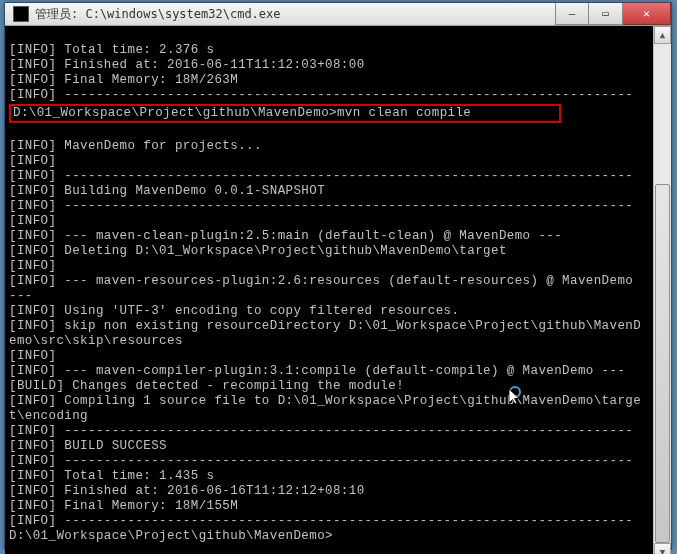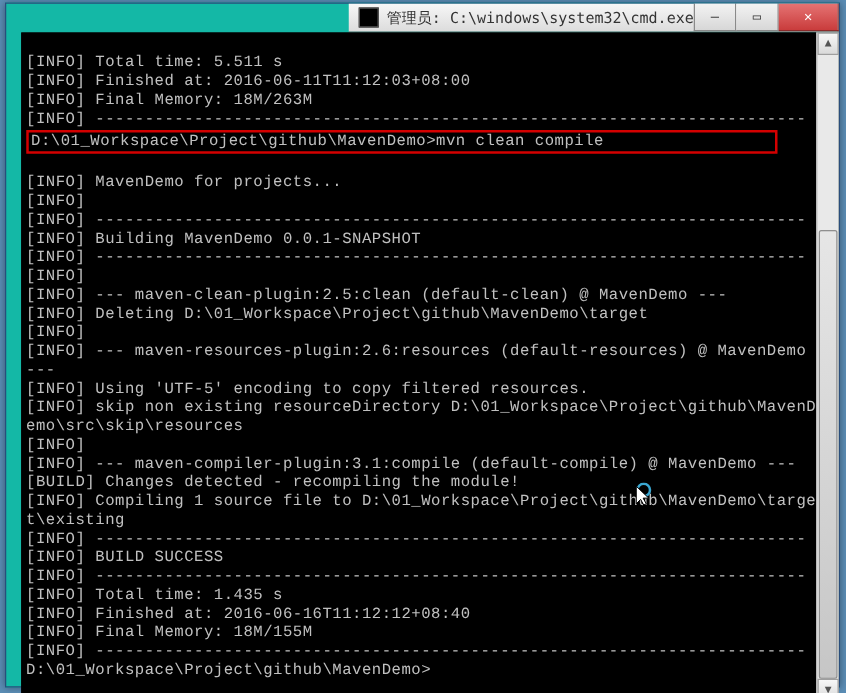--- a/index.html
+++ b/index.html
@@ -1,20 +1,20 @@
 <!DOCTYPE html>
 <html><head>
 <meta charset="utf-8">
 <style>
   * { margin: 0; padding: 0; box-sizing: border-box; }
   html, body { width: 677px; height: 554px; overflow: hidden; font-family: "SimSun", "Consolas", monospace; background: #5b8db5; }
   .window {
     position: absolute; left: 4px; top: 2px; width: 668px; height: 548px;
     border: 1px solid #2a4e7c; box-shadow: 0 0 6px rgba(0,0,0,0.4);
-    display: flex; flex-direction: column; background: #14b8a6; align-items: flex-end;
+    display: flex; flex-direction: column; background: #6d28d9;
   }
   .titlebar {
     height: 30px; background: linear-gradient(to bottom, #f7f7f7, #dcdcdc);
     display: flex; align-items: center; border-bottom: 1px solid #9a9a9a;
     font-size: 12px; color: #333; user-select: none;
   }
   .titlebar .icon { width: 16px; height: 16px; margin: 0 6px 0 8px; background: #000; display: inline-block; border: 1px solid #555;}
   .titlebar .title { flex: 1; white-space: nowrap; overflow: hidden; }
   .winbtns { display: flex; height: 100%; }
   .winbtn {
@@ -32,21 +32,21 @@
     font-size: 12.5px; line-height: 15px; padding: 2px 0 2px 4px; white-space: pre; overflow: hidden;
     letter-spacing: 0.4px;
   }
   .terminal .line { white-space: pre; }
   .terminal .cmdline { white-space: nowrap; }
   .terminal .boxed {
     border: 2px solid #d40000;
     display: block;
     margin: 1px 4px 1px 0;
     padding: 0 2px;
-    width: 601px;
+    width: 552px;
   }
   .scrollbar {
     width: 18px; background: #e9e9e9; display:flex; flex-direction:column; border-left:1px solid #bdbdbd;
   }
   .sb-btn { height: 18px; background: linear-gradient(to bottom,#f7f7f7,#dadada); border:1px solid #9f9f9f; display:flex; align-items:center; justify-content:center; font-size:9px; color:#555; }
   .sb-track { flex:1; position: relative; }
   .sb-thumb { position:absolute; left:1px; right:1px; background: linear-gradient(to bottom,#e6e6e6,#c6c6c6); border:1px solid #8f8f8f; border-radius:2px; }
   .cursor {
     display:inline-block; position:absolute; width:16px; height:18px; pointer-events:none;
   }
@@ -60,49 +60,49 @@
     <span class="icon"></span>
     <span class="title">管理员: C:\windows\system32\cmd.exe</span>
     <div class="winbtns">
       <div class="winbtn">—</div>
       <div class="winbtn">▭</div>
       <div class="winbtn close">✕</div>
     </div>
   </div>
   <div class="client">
     <div class="terminal">
-<span class="line">[INFO] Total time: 5.511 s</span>
+<span class="line">[INFO] Total time: 2.376 s</span>
 <span class="line">[INFO] Finished at: 2016-06-11T11:12:03+08:00</span>
 <span class="line">[INFO] Final Memory: 18M/263M</span>
 <span class="line">[INFO] ------------------------------------------------------------------------</span>
 <span class="boxed"><span class="cmdline"><span>D:\01_Workspace\Project\github\MavenDemo&gt;</span><span>mvn clean compile</span></span></span>
 <span class="line">[INFO] MavenDemo for projects...</span>
 <span class="line">[INFO]</span>
 <span class="line">[INFO] ------------------------------------------------------------------------</span>
 <span class="line">[INFO] Building MavenDemo 0.0.1-SNAPSHOT</span>
 <span class="line">[INFO] ------------------------------------------------------------------------</span>
 <span class="line">[INFO]</span>
-<span class="line">[INFO] --- maven-clean-plugin:2.5:clean (default-clean) @ MavenDemo ---</span>
+<span class="line">[INFO] --- maven-clean-plugin:2.5:main (default-clean) @ MavenDemo ---</span>
 <span class="line">[INFO] Deleting D:\01_Workspace\Project\github\MavenDemo\target</span>
 <span class="line">[INFO]</span>
 <span class="line">[INFO] --- maven-resources-plugin:2.6:resources (default-resources) @ MavenDemo</span>
 <span class="line">---</span>
-<span class="line">[INFO] Using 'UTF-5' encoding to copy filtered resources.</span>
+<span class="line">[INFO] Using 'UTF-3' encoding to copy filtered resources.</span>
 <span class="line">[INFO] skip non existing resourceDirectory D:\01_Workspace\Project\github\MavenD</span>
 <span class="line">emo\src\skip\resources</span>
 <span class="line">[INFO]</span>
 <span class="line">[INFO] --- maven-compiler-plugin:3.1:compile (default-compile) @ MavenDemo ---</span>
 <span class="line">[BUILD] Changes detected - recompiling the module!</span>
 <span class="line">[INFO] Compiling 1 source file to D:\01_Workspace\Project\github\MavenDemo\targe</span>
-<span class="line">t\existing</span>
+<span class="line">t\encoding</span>
 <span class="line">[INFO] ------------------------------------------------------------------------</span>
 <span class="line">[INFO] BUILD SUCCESS</span>
 <span class="line">[INFO] ------------------------------------------------------------------------</span>
 <span class="line">[INFO] Total time: 1.435 s</span>
-<span class="line">[INFO] Finished at: 2016-06-16T11:12:12+08:40</span>
+<span class="line">[INFO] Finished at: 2016-06-16T11:12:12+08:10</span>
 <span class="line">[INFO] Final Memory: 18M/155M</span>
 <span class="line">[INFO] ------------------------------------------------------------------------</span>
 <span class="line">D:\01_Workspace\Project\github\MavenDemo&gt;</span>
     </div>
     <div class="scrollbar">
       <div class="sb-btn">▲</div>
       <div class="sb-track">
         <div class="sb-thumb" style="top:28%;height:72%;"></div>
       </div>
       <div class="sb-btn">▼</div>

